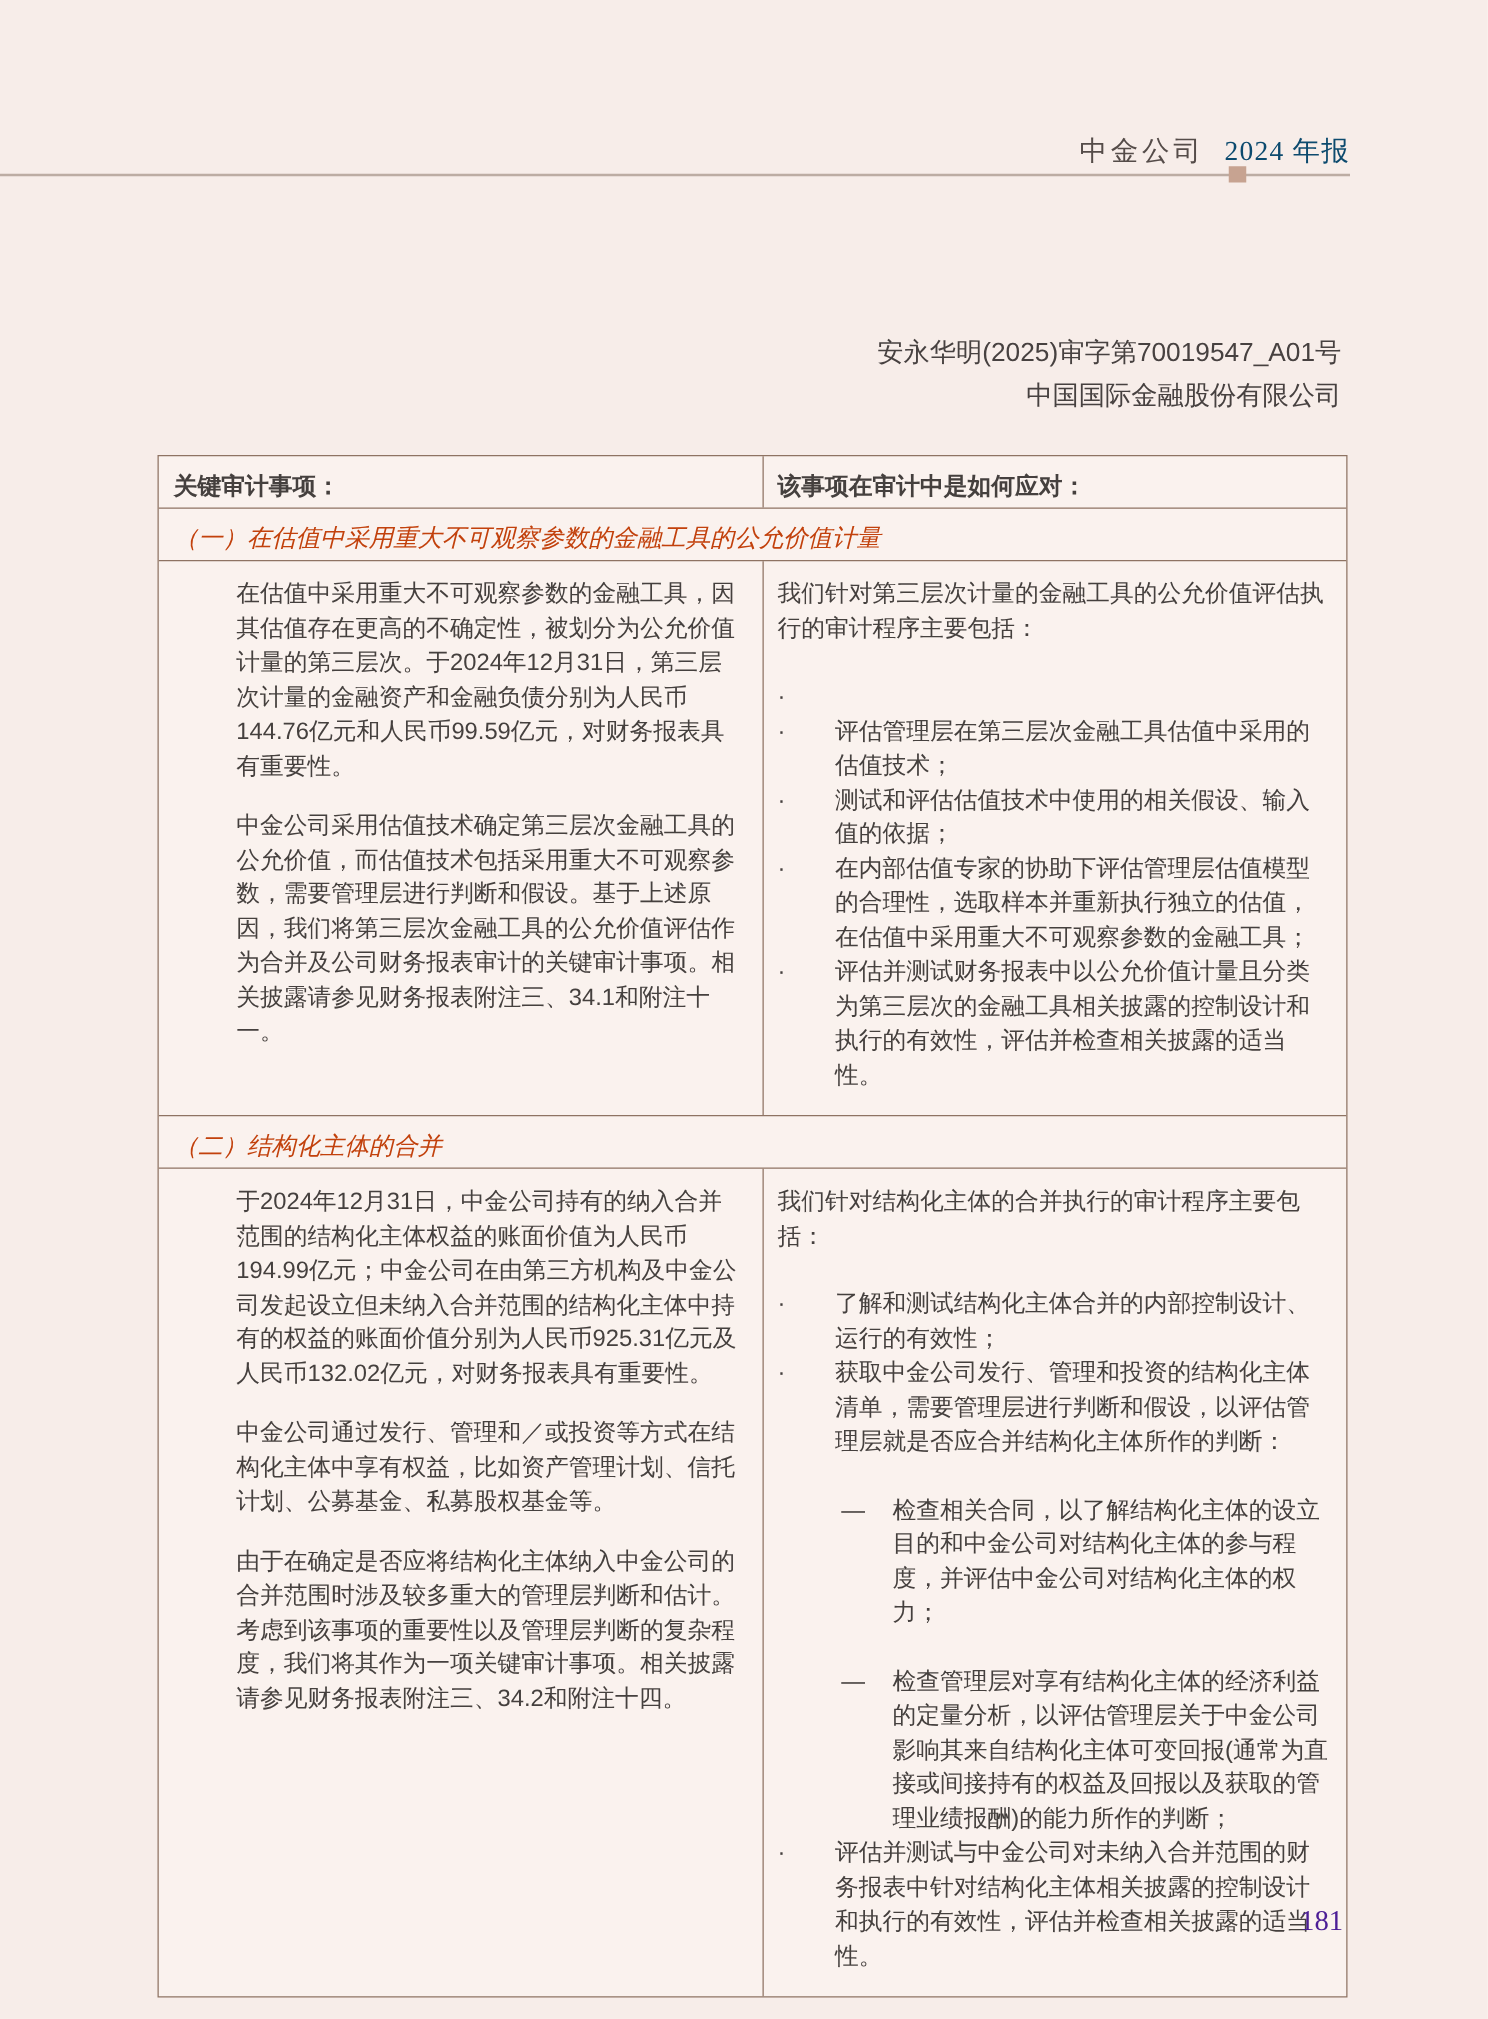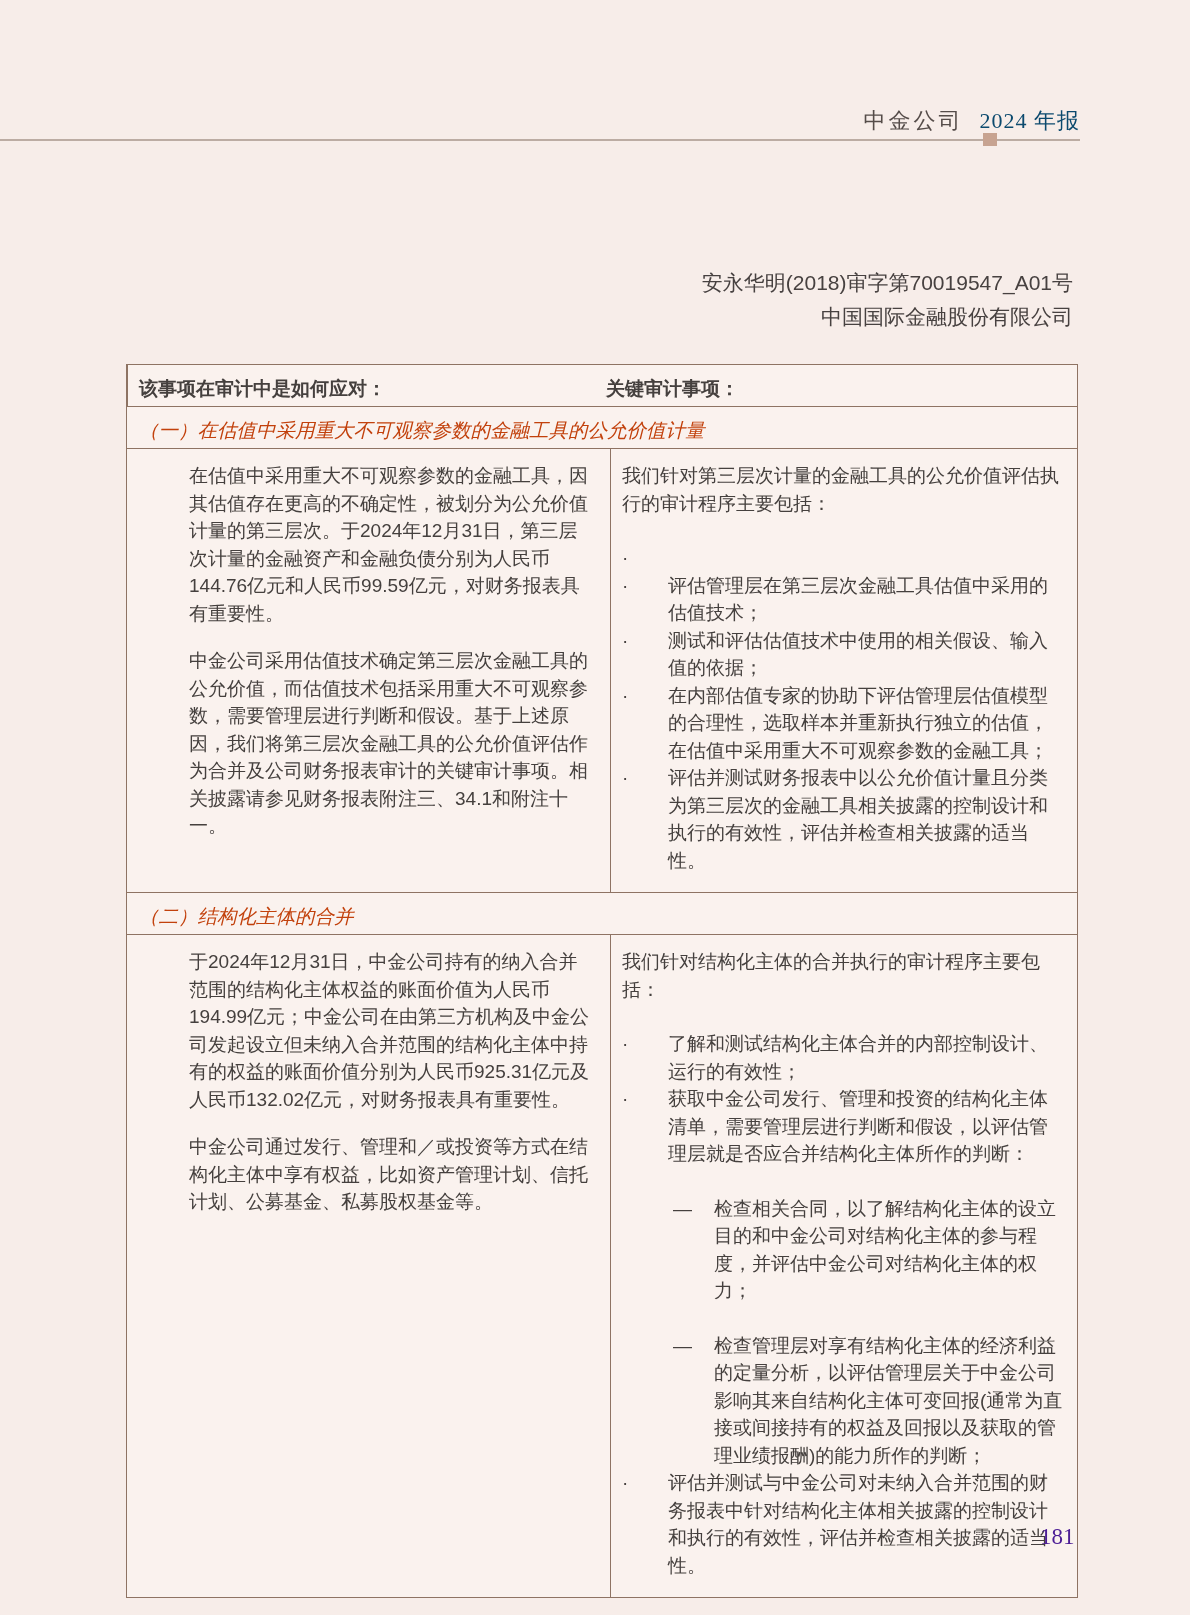--- a/index.html
+++ b/index.html
@@ -76,28 +76,28 @@
 </head>
 <body>
 
 <div class="masthead">
   <span class="brand">中金公司</span><span class="edition">2024 年报</span>
 </div>
 <div class="head-rule"></div>
 <div class="rule-marker"></div>
 
 <div class="docref">
-  <div>安永华明(2018)审字第70019547_A01号</div>
+  <div>安永华明(2025)审字第70019547_A01号</div>
   <div>中国国际金融股份有限公司</div>
 </div>
 
 <section class="audit-table">
   <div class="trow head-row">
+    <div class="hcell left">关键审计事项：</div>
     <div class="hcell right">该事项在审计中是如何应对：</div>
-    <div class="hcell left">关键审计事项：</div>
   </div>
   <div id="sections">
   <div class="section">
     <div class="trow title-row">（一）在估值中采用重大不可观察参数的金融工具的公允价值计量</div>
     <div class="trow body-row">
       <div class="cell cell-left">
             <p class="para">在估值中采用重大不可观察参数的金融工具，因其估值存在更高的不确定性，被划分为公允价值计量的第三层次。于2024年12月31日，第三层次计量的金融资产和金融负债分别为人民币144.76亿元和人民币99.59亿元，对财务报表具有重要性。</p>
             <p class="para">中金公司采用估值技术确定第三层次金融工具的公允价值，而估值技术包括采用重大不可观察参数，需要管理层进行判断和假设。基于上述原因，我们将第三层次金融工具的公允价值评估作为合并及公司财务报表审计的关键审计事项。相关披露请参见财务报表附注三、34.1和附注十一。</p>
           </div>
       <div class="cell cell-right">
@@ -125,20 +125,21 @@
           </div>
     </div>
   </div>
 
   <div class="section">
     <div class="trow title-row">（二）结构化主体的合并</div>
     <div class="trow body-row">
       <div class="cell cell-left">
             <p class="para">于2024年12月31日，中金公司持有的纳入合并范围的结构化主体权益的账面价值为人民币194.99亿元；中金公司在由第三方机构及中金公司发起设立但未纳入合并范围的结构化主体中持有的权益的账面价值分别为人民币925.31亿元及人民币132.02亿元，对财务报表具有重要性。</p>
             <p class="para">中金公司通过发行、管理和／或投资等方式在结构化主体中享有权益，比如资产管理计划、信托计划、公募基金、私募股权基金等。</p>
+            <p class="para">由于在确定是否应将结构化主体纳入中金公司的合并范围时涉及较多重大的管理层判断和估计。考虑到该事项的重要性以及管理层判断的复杂程度，我们将其作为一项关键审计事项。相关披露请参见财务报表附注三、34.2和附注十四。</p>
           </div>
       <div class="cell cell-right">
             <p class="para">我们针对结构化主体的合并执行的审计程序主要包括：</p>
             <div class="gap"></div>
             <div class="li bullet">
               <span class="marker">·</span>
               <span class="txt">了解和测试结构化主体合并的内部控制设计、运行的有效性；</span>
             </div>
             <div class="li bullet">
               <span class="marker">·</span>

